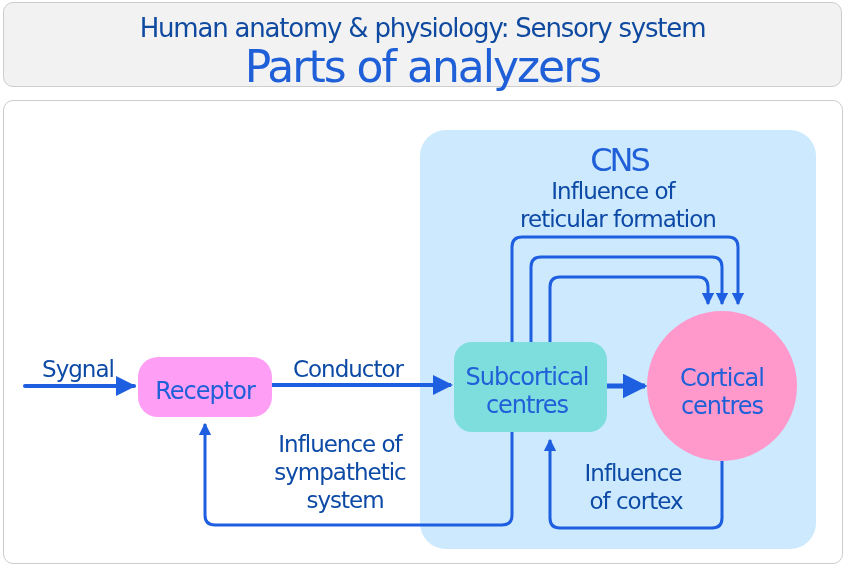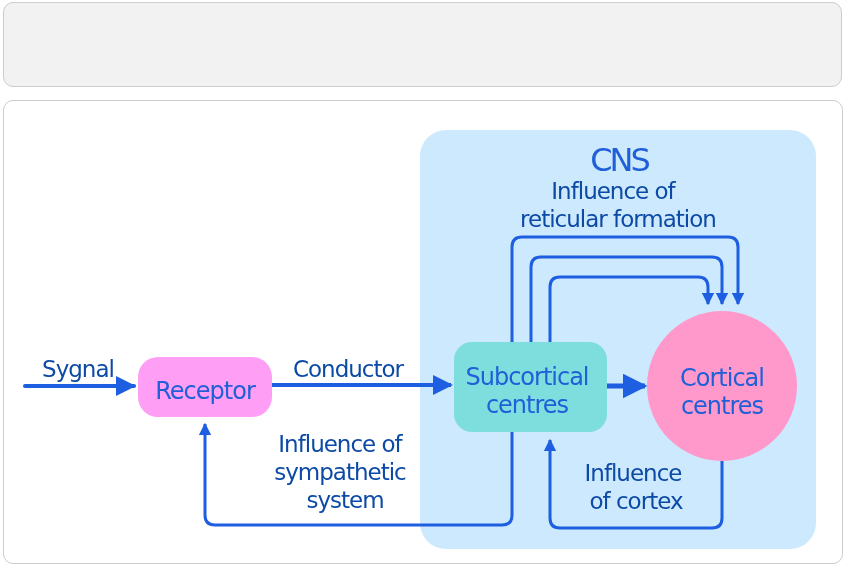--- a/index.html
+++ b/index.html
@@ -15,20 +15,22 @@
            background: #ffffff; border: 1px solid #cccccc; border-radius: 10px; box-sizing: border-box; }
   svg { position: absolute; left: 0; top: 0; }
   .lbl { font-family: "DejaVu Sans", sans-serif; fill: #0c4aa6; font-size: 23px; letter-spacing: -1px; }
   .node { font-family: "DejaVu Sans", sans-serif; fill: #1f5fd8; font-size: 24px; letter-spacing: -1px; }
   .cns { font-family: "DejaVu Sans", sans-serif; fill: #1f5fd8; font-size: 32px; letter-spacing: -3px; }
 </style>
 </head>
 <body>
 
 <div class="header">
+  <div class="subtitle">Human anatomy &amp; physiology: Sensory system</div>
+  <div class="title">Parts of analyzers</div>
 </div>
 
 <div class="frame"></div>
 
 <svg width="848" height="570" viewBox="0 0 848 570">
   <defs>
     <marker id="ah" viewBox="0 0 10 10" refX="9" refY="5" markerWidth="4.2" markerHeight="4.2" orient="auto-start-reverse" markerUnits="strokeWidth">
       <path d="M0,0 L10,5 L0,10 z" fill="#1e5ee0"></path>
     </marker>
     <marker id="ah2" viewBox="0 0 10 10" refX="9" refY="5" markerWidth="5" markerHeight="5" orient="auto" markerUnits="strokeWidth">

